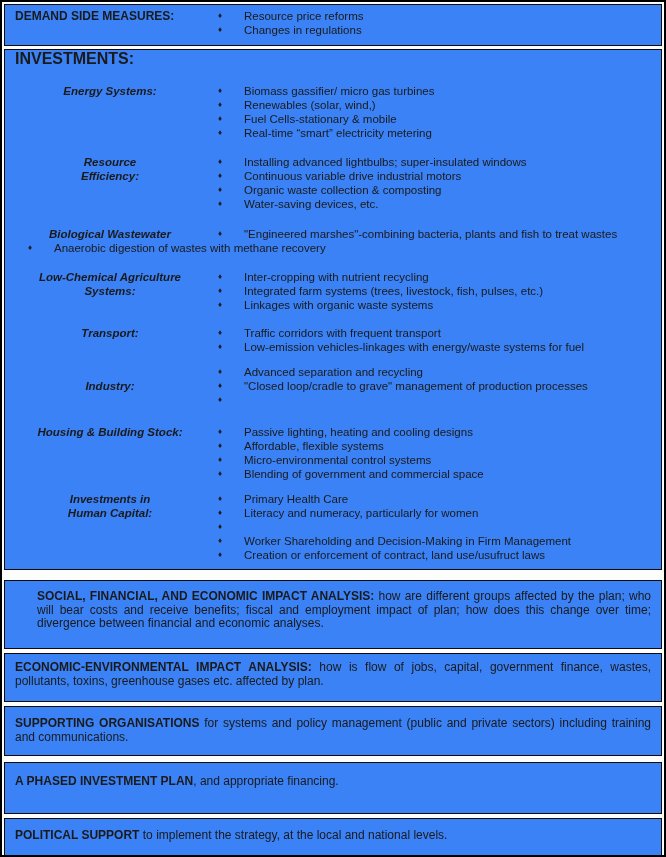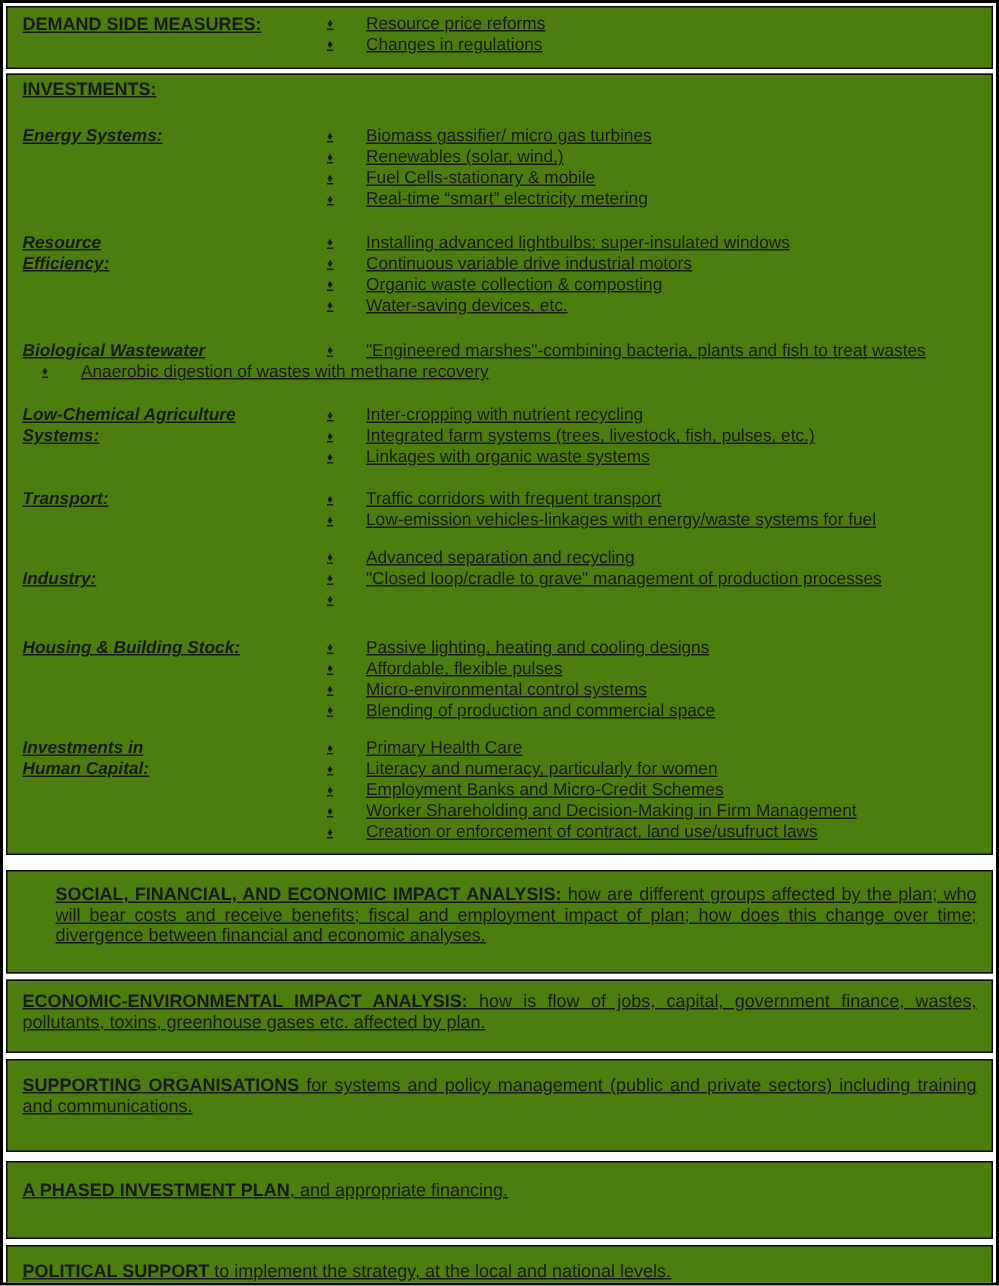--- a/index.html
+++ b/index.html
@@ -11,57 +11,56 @@
     border: 2px solid #000;
     padding: 2px 2px 0 2px;
     background: #fdfdfb;
     display: flex; flex-direction: column;
     color: #1a1a1a;
     overflow: hidden;
   }
 
   .box {
     width: 100%;
-    background: #4d7c0f;
+    background: #3b82f6;
     border: 1.5px solid #0b0b0b;
     overflow: hidden;
     flex: none;
-    text-decoration: underline;
   }
 
   
   #box-demand      { height: 42px;  margin-bottom: 3px;  padding: 4px 10px 0 10px; }
   #box-investments { height: 521px; margin-bottom: 10px; padding: 2px 10px 0 10px; }
   #box-social      { height: 69px;  margin-bottom: 4px; padding-left: 22px; }
   #box-economic    { height: 49px;  margin-bottom: 4px; }
-  #box-supporting  { height: 62px;  margin-bottom: 6px; }
+  #box-supporting  { height: 50px;  margin-bottom: 6px; }
   #box-phased      { height: 52px;  margin-bottom: 4px; }
   #box-political   { height: 38px; }
 
   .bottom-bar { margin-top: auto; height: 5px; width: 100%; background: #000; flex: none; }
 
   
   .row { display: flex; align-items: flex-start; font-size: 11.5px; line-height: 14px; }
   .row .rlabel {
     width: 190px; flex: none;
-    text-align: left;
+    text-align: center;
     font-weight: bold; font-style: italic;
   }
   .row .rbullet {
     width: 39px; flex: none;
     padding-left: 13px;
     font-size: 8px; line-height: 14px;
     font-style: normal;
   }
   .row .rtext { flex: 1; }
 
   
   #box-demand .rlabel { text-align: left; font-style: normal; font-size: 12px; }
 
-  .inv-header { font-weight: bold; font-size: 12px; line-height: 14px; }
+  .inv-header { font-weight: bold; font-size: 16px; line-height: 14px; }
 
   .group { margin-top: 15px; }
   #inv-groups .group:nth-child(1) { margin-top: 18px; }
   #inv-groups .group:nth-child(2) { margin-top: 15px; }
   #inv-groups .group:nth-child(3) { margin-top: 16px; }
   #inv-groups .group:nth-child(4) { margin-top: 15px; }
   #inv-groups .group:nth-child(5) { margin-top: 14px; }
   #inv-groups .group:nth-child(6) { margin-top: 11px; }
   #inv-groups .group:nth-child(7) { margin-top: 18px; }
   #inv-groups .group:nth-child(8) { margin-top: 11px; }
@@ -203,48 +202,47 @@
         </div>
         <div class="group">
           <div class="row">
             <span class="rlabel">Housing &amp; Building Stock:</span>
             <span class="rbullet">♦</span>
             <span class="rtext">Passive lighting, heating and cooling designs</span>
           </div>
           <div class="row">
             <span class="rlabel"></span>
             <span class="rbullet">♦</span>
-            <span class="rtext">Affordable, flexible pulses</span>
+            <span class="rtext">Affordable, flexible systems</span>
           </div>
           <div class="row">
             <span class="rlabel"></span>
             <span class="rbullet">♦</span>
             <span class="rtext">Micro-environmental control systems</span>
           </div>
           <div class="row">
             <span class="rlabel"></span>
             <span class="rbullet">♦</span>
-            <span class="rtext">Blending of production and commercial space</span>
+            <span class="rtext">Blending of government and commercial space</span>
           </div>
         </div>
         <div class="group">
           <div class="row">
             <span class="rlabel">Investments in</span>
             <span class="rbullet">♦</span>
             <span class="rtext">Primary Health Care</span>
           </div>
           <div class="row">
             <span class="rlabel">Human Capital:</span>
             <span class="rbullet">♦</span>
             <span class="rtext">Literacy and numeracy, particularly for women</span>
           </div>
           <div class="row">
             <span class="rlabel"></span>
             <span class="rbullet">♦</span>
-            <span class="rtext">Employment Banks and Micro-Credit Schemes</span>
           </div>
           <div class="row">
             <span class="rlabel"></span>
             <span class="rbullet">♦</span>
             <span class="rtext">Worker Shareholding and Decision-Making in Firm Management</span>
           </div>
           <div class="row">
             <span class="rlabel"></span>
             <span class="rbullet">♦</span>
             <span class="rtext">Creation or enforcement of contract, land use/usufruct laws</span>

